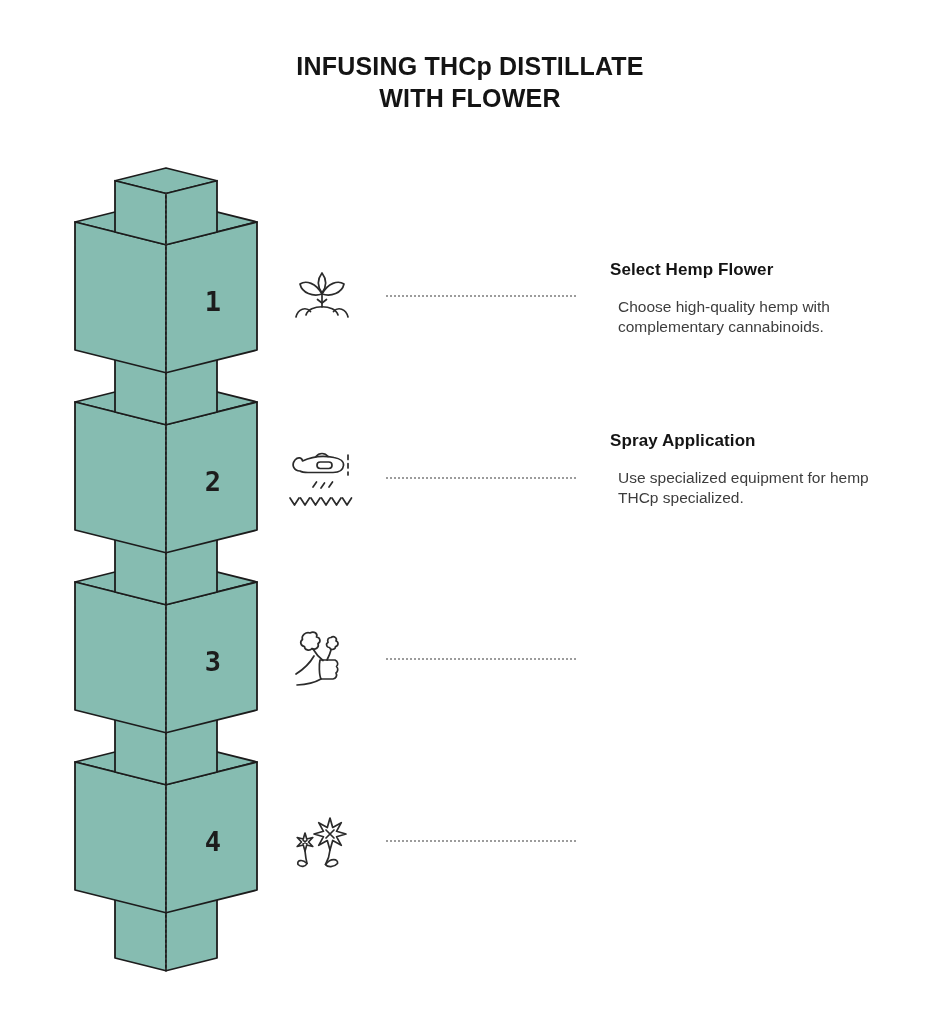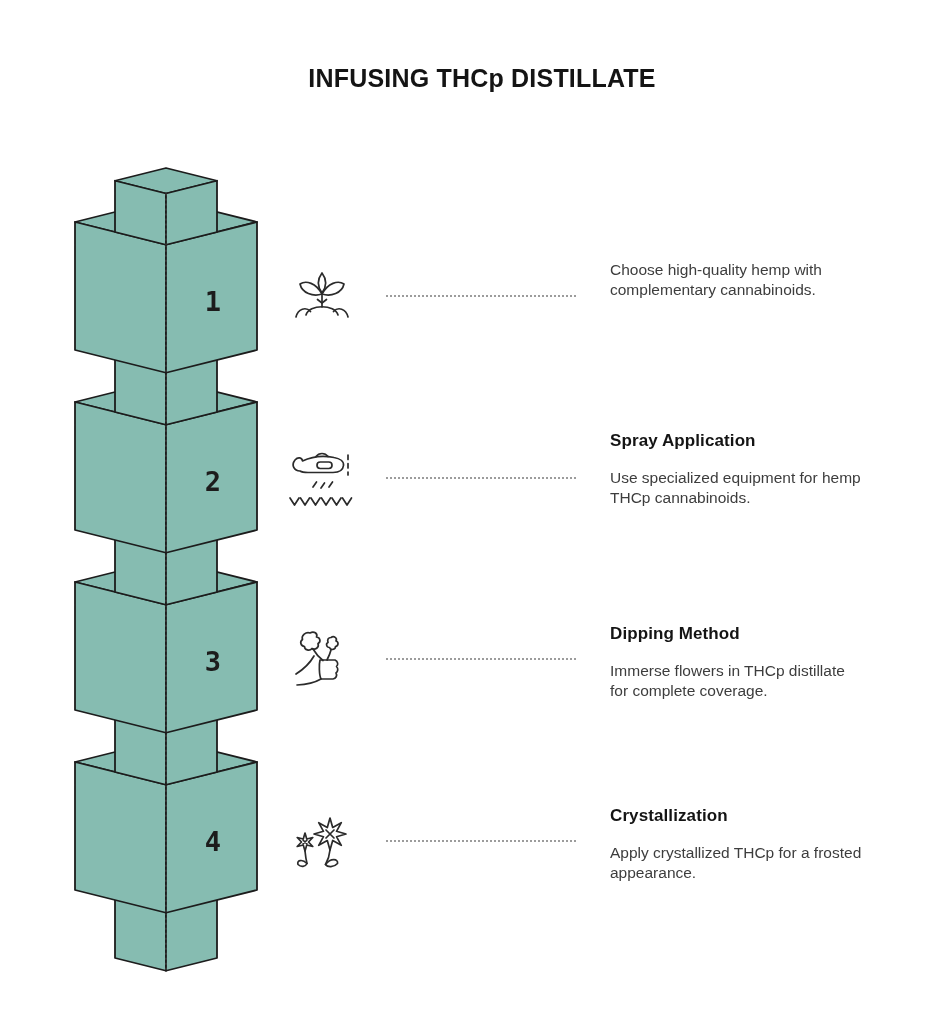--- a/index.html
+++ b/index.html
@@ -1,21 +1,21 @@
 <!DOCTYPE html>
 <html style="--cube-fill: #86bcb1; --cube-outline: #1c1c1c; --leader-dots: #9c9c9c; --heading-text: #141414; --body-text: #3d3d3d; --number-text: #1c1c1c;"><head>
 <meta charset="utf-8">
 <style>
   html, body { margin: 0; padding: 0; background: #ffffff; }
   .page {
     position: relative; width: 946px; height: 1024px; background: #ffffff;
     font-family: "Liberation Sans", sans-serif; overflow: hidden;
   }
   .title {
-    position: absolute; left: 233px; top: 50px; width: 474px; margin: 12px;
+    position: absolute; left: 233px; top: 50px; width: 474px; margin: 0;
     text-align: center; font-size: 25px; line-height: 32px; font-weight: 700;
     color: var(--heading-text, #141414); letter-spacing: 0.2px;
   }
   .title .line { display: block; }
   .tower { position: absolute; left: 58px; top: 160px; width: 220px; height: 830px; }
   .face {
     fill: var(--cube-fill, #86bcb1); stroke: var(--cube-outline, #1c1c1c);
     stroke-width: 1.8; stroke-linejoin: round;
   }
   .edge-dashed { fill: none; stroke: #4f4f4f; stroke-width: 1; stroke-dasharray: 2 3; }
@@ -32,30 +32,31 @@
   }
   .leader {
     position: absolute; left: 386px; width: 190px; height: 0;
     border-top: 2px dotted var(--leader-dots, #9c9c9c);
   }
   .step-text { position: absolute; left: 610px; width: 305px; }
   .step-text h3 {
     margin: 0 0 17px 0; font-size: 17px; font-weight: 700;
     color: var(--heading-text, #141414); letter-spacing: 0.1px;
   }
-  .step-text p { margin: 0; font-size: 15.5px; line-height: 20px; color: var(--body-text, #3d3d3d); }
+  .step-text p { margin: 8px; font-size: 15.5px; line-height: 20px; color: var(--body-text, #3d3d3d); }
   .step-text .line { display: block; }
 </style>
 </head>
 <body>
 
 <div class="page">
 
   <h1 class="title">
     <span class="line">INFUSING THCp DISTILLATE</span>
+    <span class="line">WITH FLOWER</span>
   </h1>
 
   <svg class="tower" viewBox="0 0 220 830" xmlns="http://www.w3.org/2000/svg">
     <g>
       <path class="face" d="M57,730 L108,742.75 L108,810.75 L57,798 Z"></path>
       <path class="face" d="M159,730 L108,742.75 L108,810.75 L159,798 Z"></path>
       <path class="edge-dashed" d="M108,742.75 L108,810.75"></path>
     </g>
     <g>
       <path class="face" d="M17,602 L108,579.25 L199,602 L108,624.75 Z"></path>
@@ -165,43 +166,30 @@
       </g>
     </svg>
   </div>
 
   <div class="leader" style="top:295px"></div>
   <div class="leader" style="top:477px"></div>
   <div class="leader" style="top:658px"></div>
   <div class="leader" style="top:840px"></div>
 
   <div class="step-text" style="top:260px">
+    <h3>Select Hemp Flower</h3>
     <p>
       <span class="line">Choose high-quality hemp with</span>
       <span class="line">complementary cannabinoids.</span>
     </p>
   </div>
 
   <div class="step-text" style="top:431px">
     <h3>Spray Application</h3>
     <p>
       <span class="line">Use specialized equipment for hemp</span>
-      <span class="line">THCp cannabinoids.</span>
+      <span class="line">THCp specialized.</span>
     </p>
   </div>
 
-  <div class="step-text" style="top:624px">
-    <h3>Dipping Method</h3>
-    <p>
-      <span class="line">Immerse flowers in THCp distillate</span>
-      <span class="line">for complete coverage.</span>
-    </p>
-  </div>
 
-  <div class="step-text" style="top:806px">
-    <h3>Crystallization</h3>
-    <p>
-      <span class="line">Apply crystallized THCp for a frosted</span>
-      <span class="line">appearance.</span>
-    </p>
-  </div>
 
 </div>
 
 </body></html>

